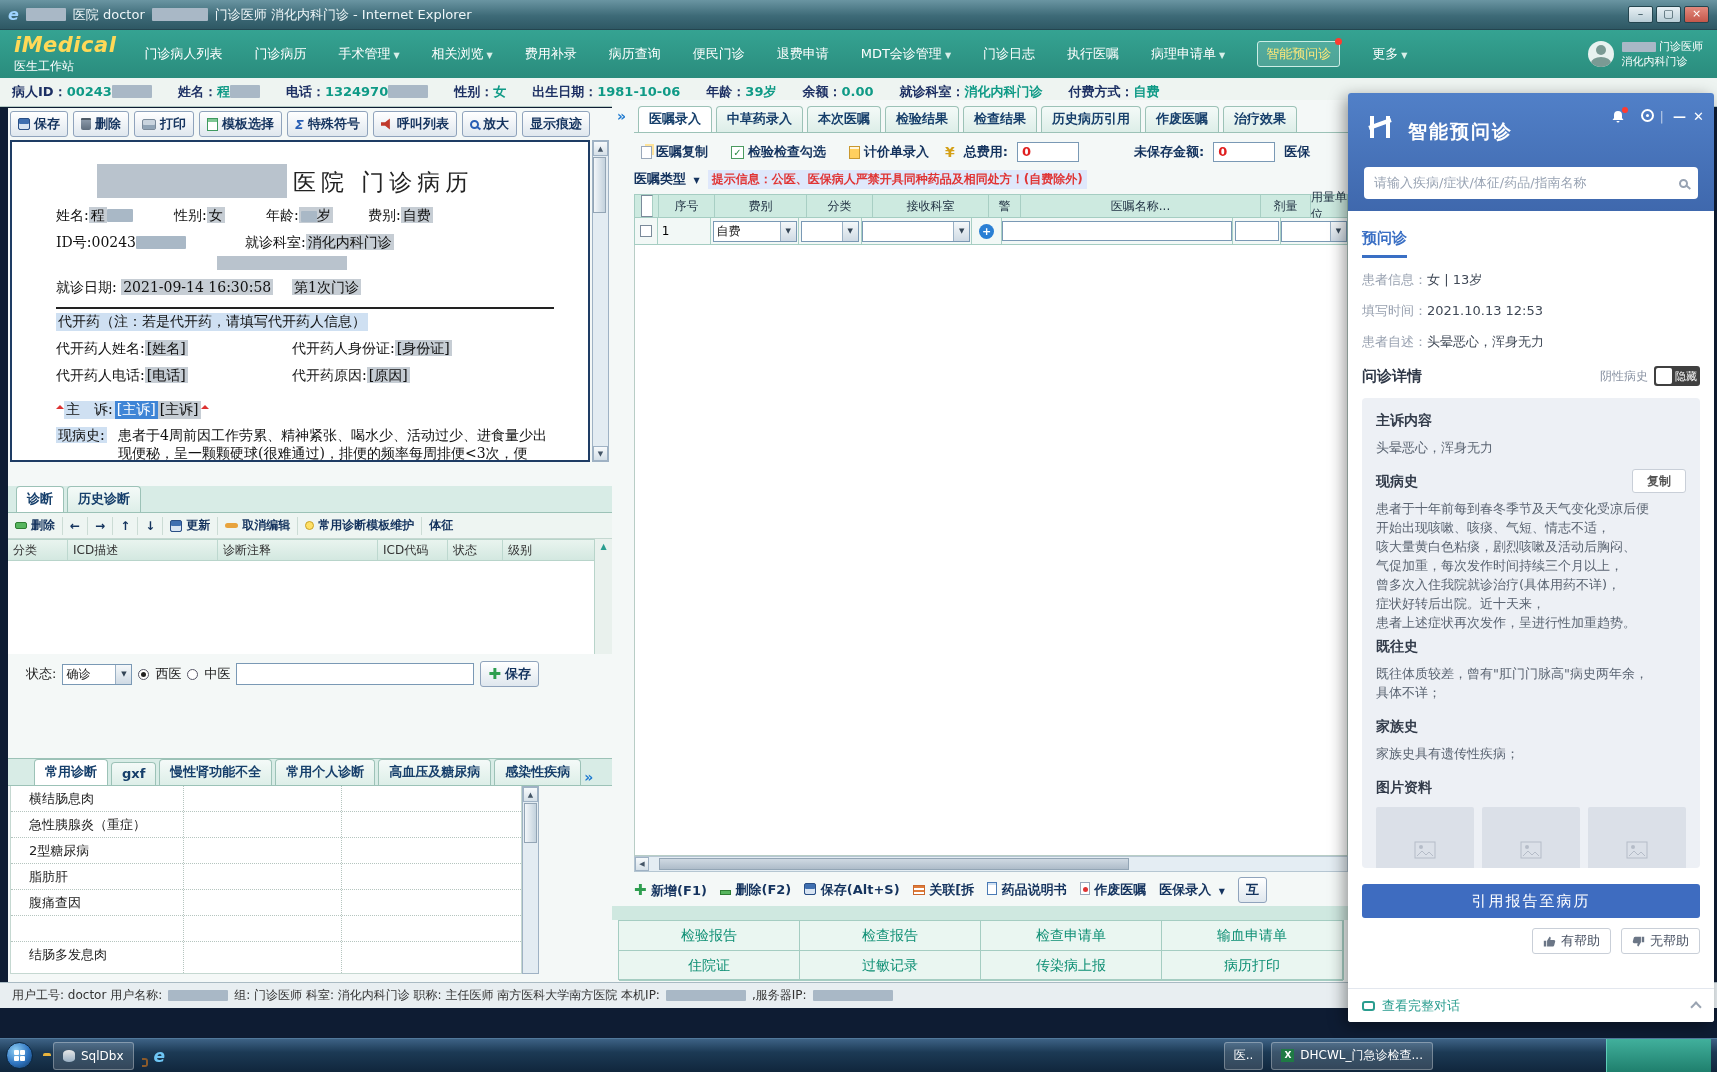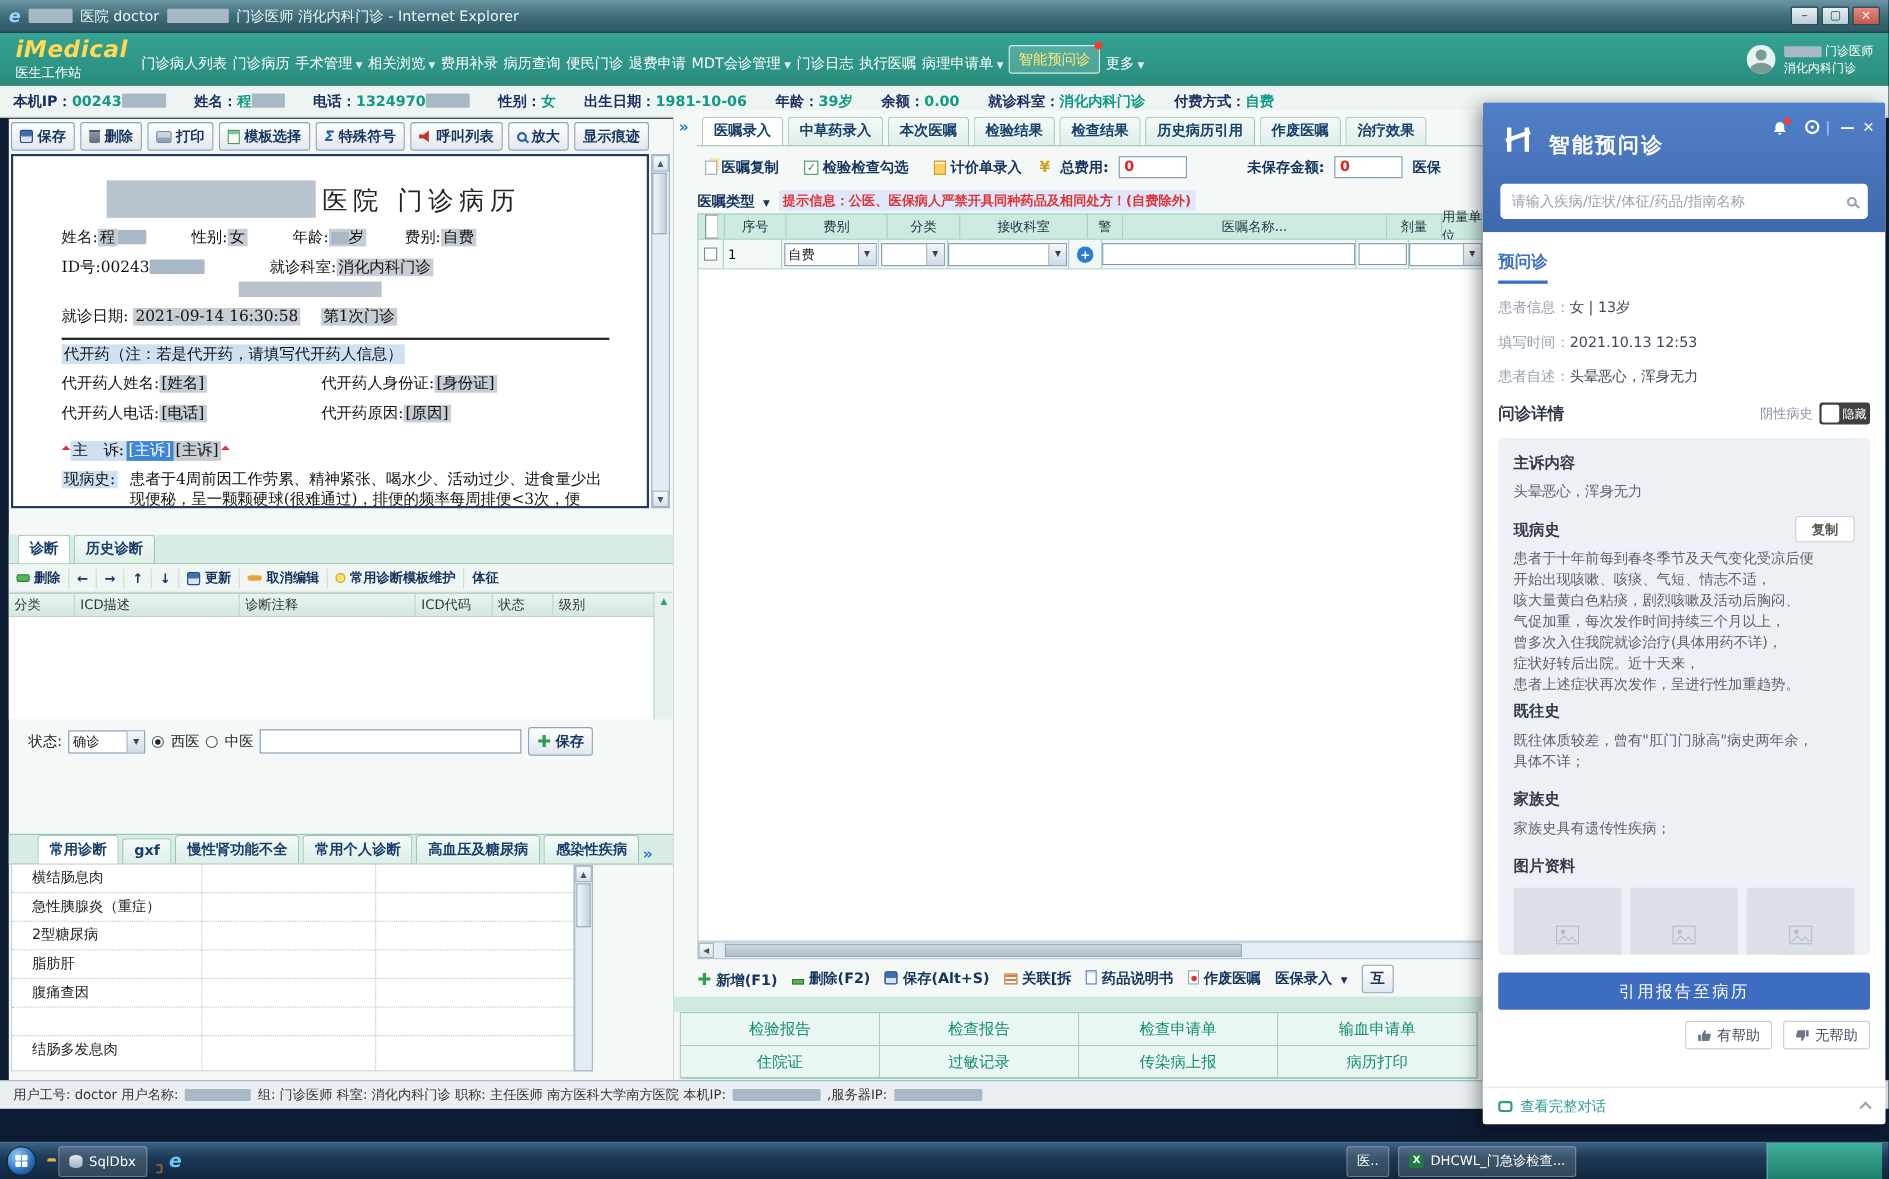--- a/index.html
+++ b/index.html
@@ -10,21 +10,21 @@
 
 .titlebar{position:absolute;left:0;top:0;width:1717px;height:30px;background:linear-gradient(#6a95a2,#3d6a77 55%,#2e5864);display:flex;align-items:center;padding:0 8px;color:#eef6f8;font-size:13px;gap:7px;border-bottom:1px solid #24454f}
 .ie-e{font-weight:700;font-style:italic;color:#9fd4ff;font-size:16px}
 .wbtns{margin-left:auto;display:flex;gap:3px}
 .wbtn{width:25px;height:17px;border:1px solid #24454f;border-radius:2px;background:linear-gradient(#e8f0f4,#b9cdd6);color:#27424c;font-size:11px;line-height:14px;text-align:center}
 .wbtn.close{background:linear-gradient(#e38a7e,#c4574a);color:#fff}
 
 .navbar{position:absolute;left:0;top:30px;width:1717px;height:48px;background:linear-gradient(#35a392,#2a8c7d);display:flex;align-items:center;padding:0 14px}
 .logo .l1{color:#ffd957;font-weight:700;font-style:italic;font-size:21px;letter-spacing:.5px}
 .logo .l2{color:#fff;font-size:12px;margin-top:1px}
-.nitems{display:flex;align-items:flex-end;gap:5px;margin-left:12px;color:#fff;font-size:13px;white-space:nowrap}
+.nitems{display:flex;align-items:center;gap:32px;margin-left:28px;color:#fff;font-size:13px;white-space:nowrap}
 .caret{font-size:8px;margin-left:3px;color:#d8efe9}
 .nitem.hl{border:1px solid #cdeee6;background:rgba(255,255,255,.16);padding:3px 8px;border-radius:3px;color:#ffe97a;position:relative}
 .hl .dot{position:absolute;right:-3px;top:-4px;width:7px;height:7px;border-radius:50%;background:#ff3b30}
 .nuser{margin-left:auto;display:flex;align-items:center;gap:8px;color:#fff;font-size:11px;line-height:15px}
 .avatar{width:26px;height:26px;border-radius:50%;background:#e8f2f0;position:relative;overflow:hidden}
 .avatar::before{content:'';position:absolute;left:8px;top:4px;width:10px;height:10px;border-radius:50%;background:#7a9a94}
 .avatar::after{content:'';position:absolute;left:3px;top:16px;width:20px;height:12px;border-radius:50% 50% 0 0;background:#7a9a94}
 
 .pbar{position:absolute;left:0;top:78px;width:1717px;height:29px;background:#eef4f1;border-bottom:1px solid #b5cac4;display:flex;align-items:center;gap:26px;padding:0 12px;font-size:13px;white-space:nowrap}
 .pf .lab{font-weight:700;color:#1c2f63}
@@ -98,21 +98,21 @@
 .qlist{position:absolute;left:2px;top:678px;width:512px;height:188px;background:#fff;border:1px solid #c5d8d1;border-top:none}
 .qrow{height:26px;line-height:26px;padding-left:18px;border-bottom:1px dotted #b5c5bf;font-size:13px;color:#222}
 .qcol{position:absolute;top:0;height:100%;border-left:1px dotted #b5c5bf}
 .qscroll{position:absolute;left:514px;top:678px;width:17px;height:188px;background:#e3ecf2;border:1px solid #9fb2c4}
 
 .mpanel{position:absolute;left:612px;top:100px;width:736px;height:882px;background:#f4f8f7}
 .mexp{position:absolute;left:5px;top:8px}
 .mtabs{position:absolute;left:22px;top:6px;width:714px;height:27px;display:flex;gap:4px;align-items:flex-end;border-bottom:1px solid #9cc2b7;padding-left:4px;overflow:hidden}
 .mtb{position:absolute;left:22px;top:38px;width:714px;height:28px;display:flex;align-items:center;gap:9px;font-size:13px;color:#14335e;font-weight:700;white-space:nowrap}
 .num{width:62px;height:20px;border:1px solid #7a99b5;background:#fff;color:#e02020;font-weight:700;padding-left:4px;font-size:13px;line-height:18px}
-.mtype{position:absolute;left:22px;top:70px;height:22px;display:flex;align-items:flex-end;gap:8px;font-size:13px;white-space:nowrap}
+.mtype{position:absolute;left:22px;top:70px;height:22px;display:flex;align-items:flex-start;gap:8px;font-size:13px;white-space:nowrap}
 .mhint{color:#e03434;background:#dfe8fb;font-size:12px;padding:1px 4px;font-weight:700}
 .mgh{position:absolute;left:22px;top:94px;width:714px;height:24px;background:#cdeae0;border:1px solid #a5cdc2;display:flex;align-items:center;font-size:12px;color:#234}
 .mgh span,.mrow>div{border-right:1px solid #a8cfc4;height:100%;display:flex;align-items:center;justify-content:center}
 .gw0{width:24px}.gw1{width:56px}.gw2{width:92px}.gw3{width:66px}.gw4{width:116px}.gw5{width:32px}.gw6{width:240px}.gw7{width:50px}.gw8{flex:1}
 .mrow{position:absolute;left:22px;top:118px;width:714px;height:27px;background:#f2f8f6;border:1px solid #a5cdc2;border-top:none;display:flex;font-size:12px}
 .cb{width:12px;height:12px;border:1px solid #7a8a9a;background:#fff}
 .minput{background:#fff;border:1px solid #7a99b5;height:20px}
 .mwhite{position:absolute;left:22px;top:145px;width:714px;height:611px;background:#fff;border:1px solid #b8cdc6;border-top:none}
 .mhs{position:absolute;left:22px;top:756px;width:714px;height:16px;background:#e4edf3;border:1px solid #b5c6d2;display:flex;align-items:center}
 .mhthumb{margin-left:10px;width:470px;height:12px;background:linear-gradient(#cfd9e2,#aebcc9);border:1px solid #93a5b5}
@@ -219,21 +219,21 @@
     <span class="avatar"></span>
     <span>
       <span class="rd w34 h10"></span>
       <span>门诊医师</span><br>
       <span>消化内科门诊</span>
     </span>
   </div>
 </div>
 
 <div class="pbar">
-  <span class="pf"><span class="lab">本机IP：</span><span class="val">00243</span><span class="rd w40"></span></span>
+  <span class="pf"><span class="lab">病人ID：</span><span class="val">00243</span><span class="rd w40"></span></span>
   <span class="pf"><span class="lab">姓名：</span><span class="val">程</span><span class="rd w30"></span></span>
   <span class="pf"><span class="lab">电话：</span><span class="val">1324970</span><span class="rd w40"></span></span>
   <span class="pf"><span class="lab">性别：</span><span class="val">女</span></span>
   <span class="pf"><span class="lab">出生日期：</span><span class="val">1981-10-06</span></span>
   <span class="pf"><span class="lab">年龄：</span><span class="val">39岁</span></span>
   <span class="pf"><span class="lab">余额：</span><span class="val">0.00</span></span>
   <span class="pf"><span class="lab">就诊科室：</span><span class="val">消化内科门诊</span></span>
   <span class="pf"><span class="lab">付费方式：</span><span class="val">自费</span></span>
 </div>
 

